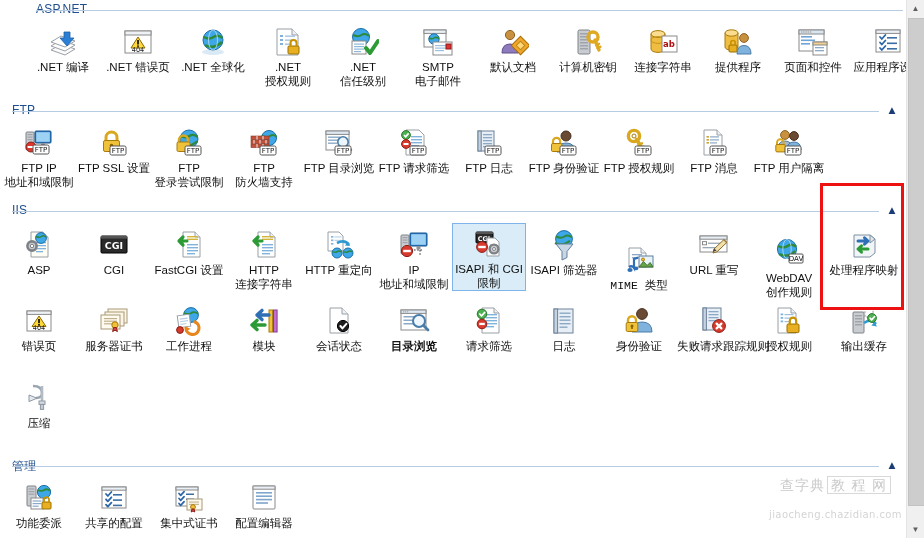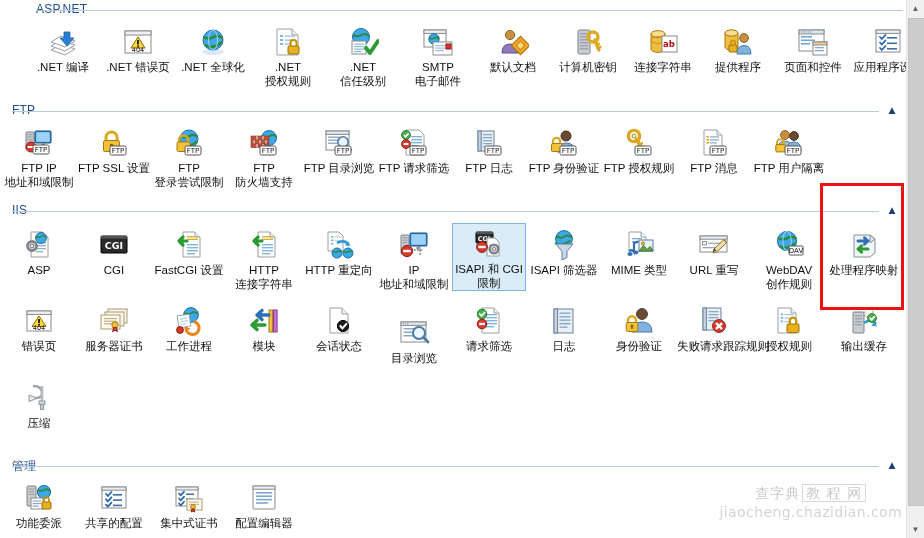--- a/index.html
+++ b/index.html
@@ -81,21 +81,21 @@
   }
 
   
   .wm{
     position:absolute;right:22px;bottom:18px;
     opacity:.32;text-align:center;pointer-events:none;
     font-family:"DejaVu Sans",sans-serif;
   }
   .wm .wm1{font-size:14px;color:#555;letter-spacing:1px;white-space:nowrap;}
   .wm .wm1 .box{border:1px solid #888;padding:0 3px;margin-left:2px;}
-  .wm .wm2{font-size:14px;color:#777;letter-spacing:.4px;margin-top:1px;}
+  .wm .wm2{font-size:10px;color:#777;letter-spacing:.4px;margin-top:14px;}
 
   
   .ic{position:relative;width:32px;height:32px;display:block;}
   .ic svg{display:block;}
 </style>
 </head>
 <body>
 
 <div id="root">
 
@@ -738,21 +738,21 @@
               <circle cx="16" cy="10" r="8.4" fill="#3da7e8" stroke="#1d6fa8"></circle>
               <path d="M8 7.5 q5 2.4 8.4 0 q3.4 -2.4 7.4 .8" stroke="#2c8a3a" stroke-width="2" fill="none"></path>
               <path d="M7 14 q5 2.6 9.5 .8 q3 -1.4 5.5 -3" stroke="#2c8a3a" stroke-width="2" fill="none"></path>
               <path d="M8 15 h17 l-6 7.5 v6 l-5 2.5 v-8.5 z" fill="#c9d7e4" stroke="#5f7f9e"></path>
             </svg>
               </span>
           </span>
           <span class="lbl">ISAPI 筛选器</span>
         </div>
 
-        <div class="cell" style="left:602px;top:4px;">
+        <div class="cell" style="left:602px;top:20px;font-family:Liberation Mono, monospace;">
           <span class="ico">
             <span class="ic">
                 <svg width="32" height="32" viewBox="0 0 32 32">
               <path d="M6 3 h12 l5 5 v14 h-17 z" fill="#fff" stroke="#9aa0a6"></path>
               <path d="M18 3 v5 h5" fill="#eef1f4" stroke="#9aa0a6"></path>
               <g fill="#8aa9c7">
                     <rect x="9" y="9" width="10" height="1.3"></rect>
                     <rect x="9" y="12" width="10" height="1.3"></rect>
                   </g>
               <rect x="16" y="11" width="14" height="11" fill="#e9f3fa" stroke="#5f7f9e"></rect>
@@ -780,21 +780,21 @@
                   </g>
               <path d="M16 20 l10 -9.5 l3 2.8 l-10 9.5 l-4 1.2 z" fill="#f2e0a8" stroke="#8a6a2a"></path>
               <path d="M25.4 10.8 l3 2.8" stroke="#8a6a2a"></path>
               <path d="M15 23 l1.2 -3.6 l2.4 2.2 z" fill="#444"></path>
             </svg>
               </span>
           </span>
           <span class="lbl">URL 重写</span>
         </div>
 
-        <div class="cell" style="left:752px;top:4px;">
+        <div class="cell" style="left:752px;top:12px;">
           <span class="ico">
             <span class="ic">
                 <svg width="32" height="32" viewBox="0 0 32 32">
               <circle cx="14" cy="12" r="9.6" fill="#3da7e8" stroke="#1d6fa8"></circle>
               <path d="M5 9 q5.8 2.8 9.6 0 q3.8 -2.8 8.6 .8" stroke="#2c8a3a" stroke-width="2.4" fill="none"></path>
               <path d="M6 17 q5.4 2.8 10.6 .8 q3.2 -1.6 5.6 -3.6" stroke="#2c8a3a" stroke-width="2.4" fill="none"></path>
               <ellipse cx="14" cy="12" rx="4.2" ry="9.6" fill="none" stroke="#bfe2f7" stroke-width=".8"></ellipse>
               <rect x="16" y="17" width="14" height="9" rx="1" fill="#fff" stroke="#555"></rect>
               <text x="23" y="24" font-size="7" text-anchor="middle" fill="#111" font-family="DejaVu Sans">DAV</text>
             </svg>
@@ -895,21 +895,21 @@
               <path d="M7 3 h12 l6 6 v19 h-18 z" fill="#fff" stroke="#9aa0a6"></path>
               <path d="M19 3 v6 h6" fill="#eef1f4" stroke="#9aa0a6"></path>
               <circle cx="20" cy="21" r="5.6" fill="#1f1f1f" stroke="#000"></circle>
               <path d="M17.4 21 l2 2.4 l4 -4.6" stroke="#fff" stroke-width="2" fill="none" stroke-linecap="round" stroke-linejoin="round"></path>
             </svg>
               </span>
           </span>
           <span class="lbl">会话状态</span>
         </div>
 
-        <div class="cell" style="left:377px;top:92px;">
+        <div class="cell" style="left:377px;top:80px;font-weight:bold;">
           <span class="ico">
             <span class="ic">
                 <svg width="32" height="32" viewBox="0 0 32 32">
               <rect x="3" y="5" width="25" height="20" fill="#fff" stroke="#8a8a8a"></rect>
               <rect x="3" y="5" width="25" height="3.4" fill="#dde8f2" stroke="#8a8a8a"></rect>
               <g fill="#b0b0b0">
                     <rect x="5" y="6.1" width="1.3" height="1.4"></rect>
                     <rect x="7" y="6.1" width="1.3" height="1.4"></rect>
                     <rect x="9" y="6.1" width="1.3" height="1.4"></rect>
                   </g>

